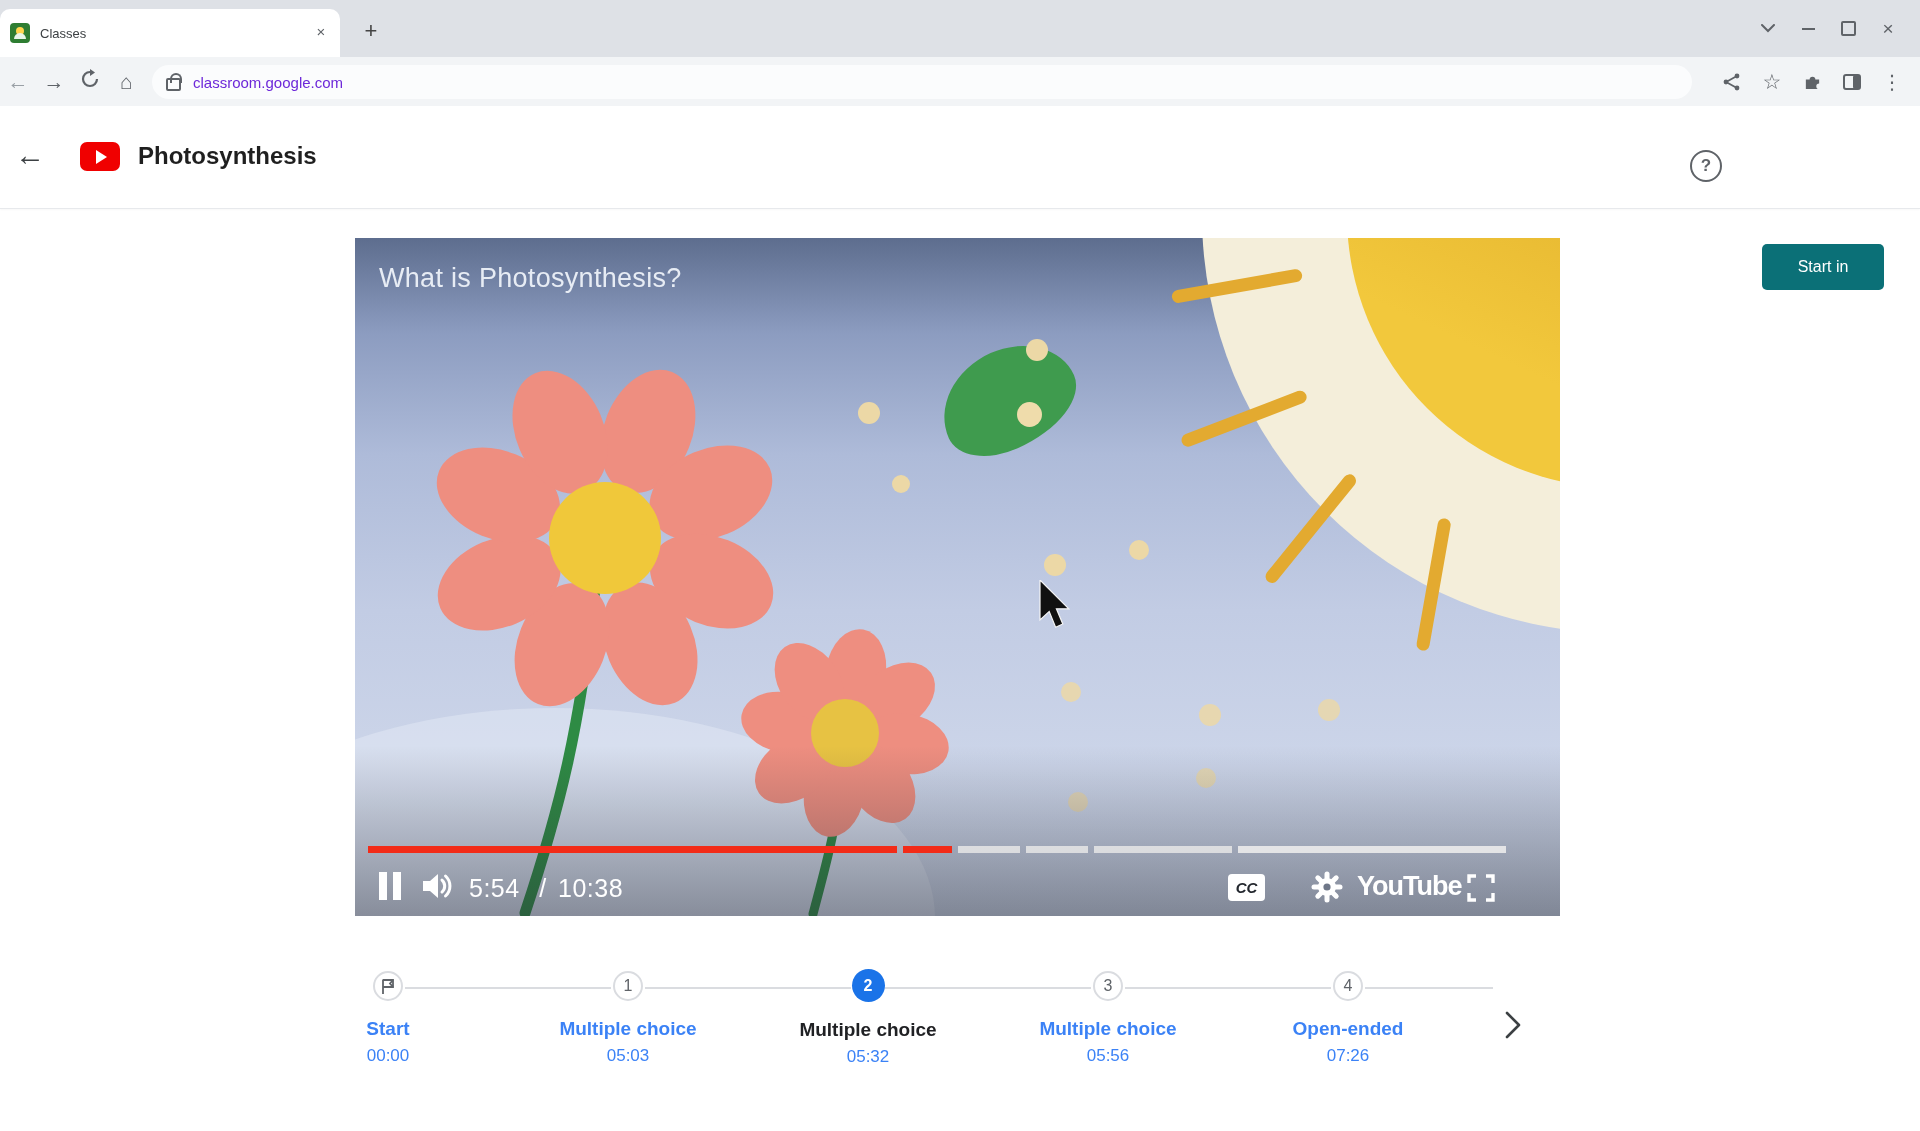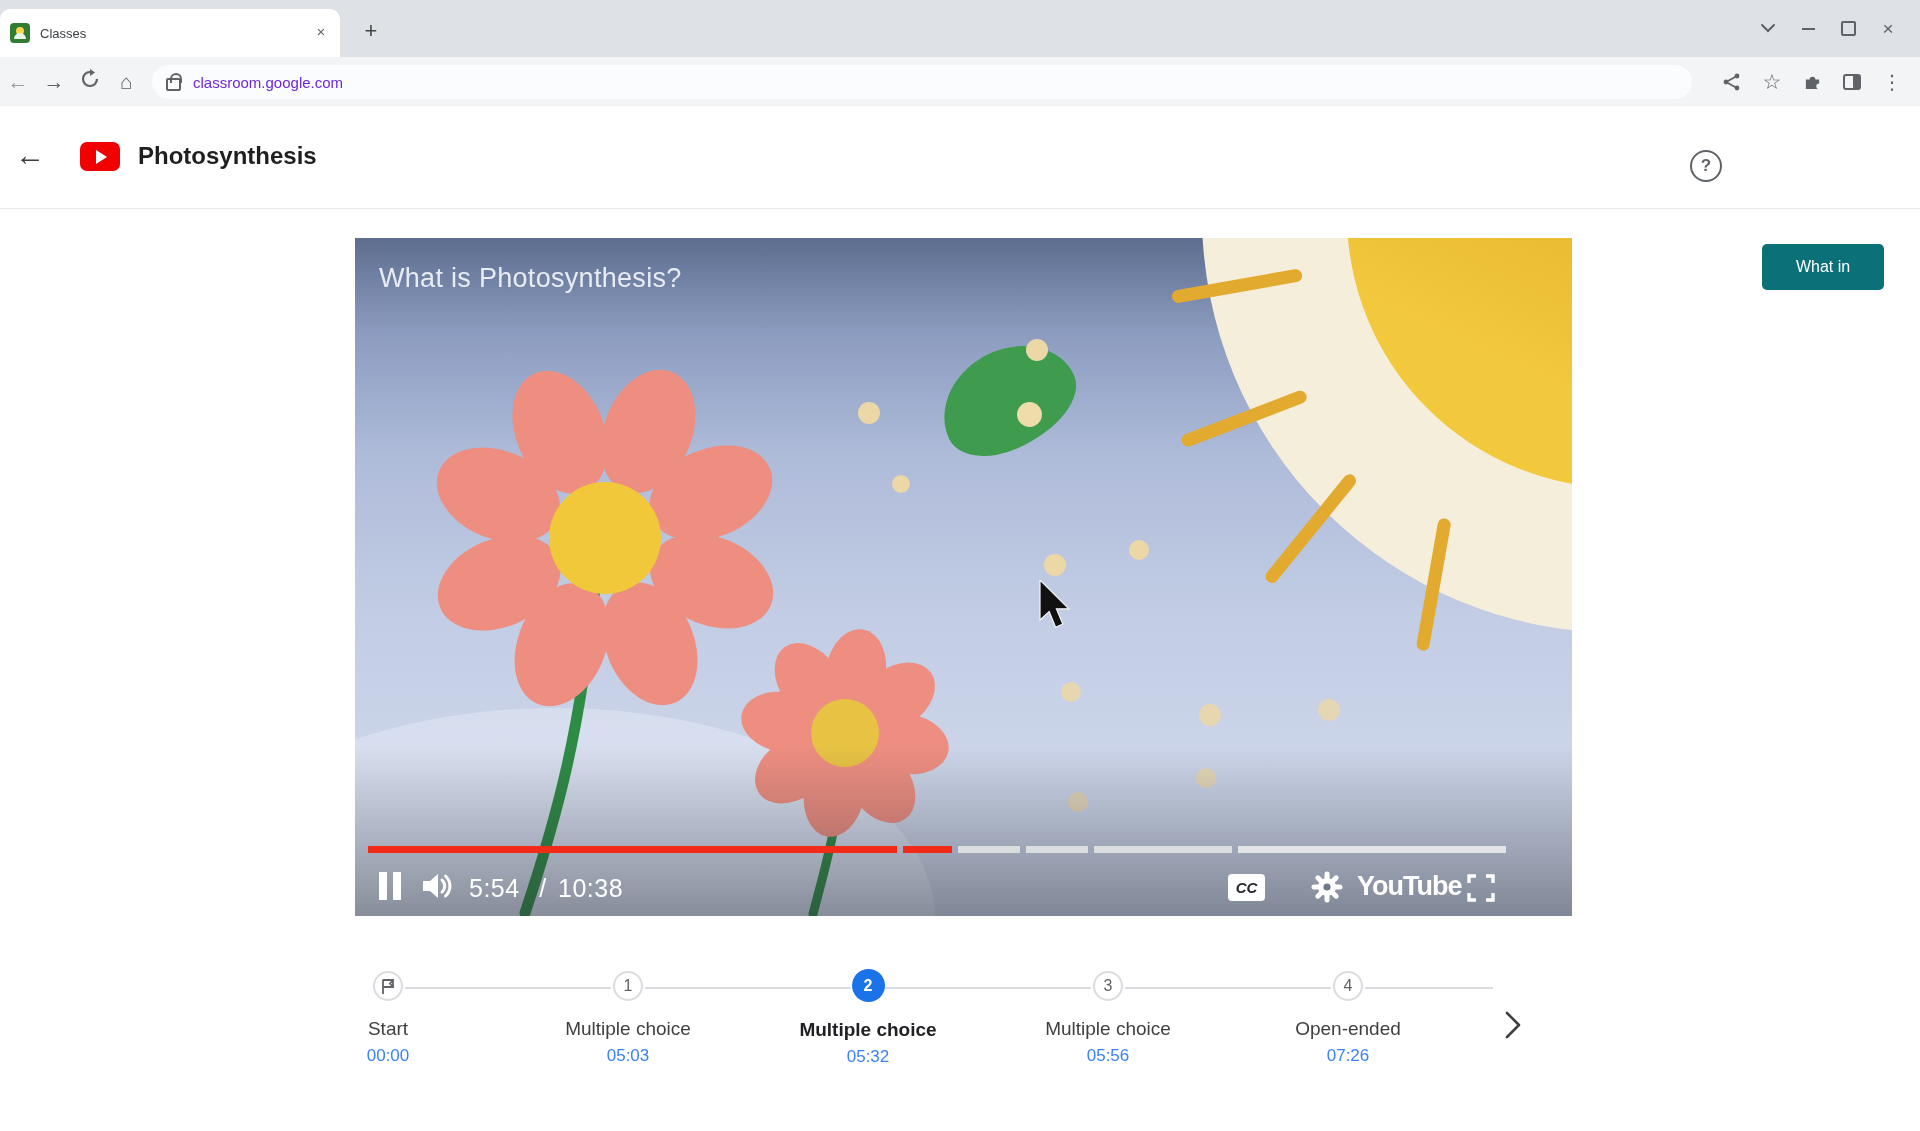--- a/index.html
+++ b/index.html
@@ -44,21 +44,21 @@
            display:flex;align-items:center;justify-content:center;}
   .ytbadge:before{content:"";border-left:11px solid #fff;border-top:7px solid transparent;border-bottom:7px solid transparent;margin-left:3px;}
   .apptitle{position:absolute;left:138px;top:36px;font-size:24px;font-weight:600;color:#1f1f1f;}
   .helpbtn{position:absolute;left:1690px;top:44px;width:28px;height:28px;border:2px solid #5f6368;border-radius:50%;
            display:flex;align-items:center;justify-content:center;font-size:17px;font-weight:700;color:#5f6368;}
   .turnin{position:absolute;left:1762px;top:138px;width:122px;height:46px;background:#0b7077;color:#fff;
           border:none;border-radius:5px;font-size:16px;font-weight:500;font-family:"Liberation Sans",sans-serif;}
 
   
   .player{position:absolute;left:355px;top:238px;width:1205px;height:678px;overflow:hidden;
-          background:linear-gradient(180deg,#5d6d8e 0%,#8c9cc0 14%,#aebbd9 32%,#c2cce4 55%,#ccd5e9 78%,#c8d1e3 100%);padding-left:12px;}
+          background:linear-gradient(180deg,#5d6d8e 0%,#8c9cc0 14%,#aebbd9 32%,#c2cce4 55%,#ccd5e9 78%,#c8d1e3 100%);}
   .halo{position:absolute;left:847px;top:-441px;width:836px;height:836px;border-radius:50%;background:#f4eeda;}
   .sundisc{position:absolute;left:992px;top:-296px;width:546px;height:546px;border-radius:50%;
            background:linear-gradient(205deg,#c2992a 5%,#e5b52f 45%,#f2c83c 75%);}
   .ray{position:absolute;height:13px;border-radius:7px;background:#e3aa30;transform-origin:left center;}
   .hill{position:absolute;left:-180px;top:470px;width:760px;height:420px;border-radius:50%;background:rgba(228,234,245,0.5);}
   .dot{position:absolute;border-radius:50%;background:#ecd8a6;}
   .bean{position:absolute;left:583px;top:112px;width:140px;height:98px;background:#3f9b4e;
         border-radius:52% 48% 58% 42% / 62% 55% 45% 38%;transform:rotate(-24deg);}
   .beandot{position:absolute;left:662px;top:164px;width:25px;height:25px;border-radius:50%;background:#efdcab;}
   .vtitle{position:absolute;left:24px;top:25px;font-size:27px;font-weight:500;color:#e7ecf4;letter-spacing:0.3px;}
@@ -72,21 +72,21 @@
          display:flex;align-items:center;justify-content:center;}
   .ytword{font-size:27px;font-weight:700;color:#fff;letter-spacing:-1px;}
 
   
   .tl-line{position:absolute;top:987px;height:2px;background:#dadce0;}
   .tl-item{position:absolute;top:971px;transform:translateX(-50%);width:230px;text-align:center;}
   .tl-circle{width:30px;height:30px;margin:0 auto;border:2px solid #dadce0;border-radius:50%;background:#fff;
              box-sizing:border-box;display:flex;align-items:center;justify-content:center;
              font-size:16px;color:#5f6368;}
   .tl-circle.active{width:33px;height:33px;border:none;background:#1a73e8;color:#fff;font-weight:700;margin-top:-2px;}
-  .tl-label{margin-top:17px;font-size:19px;color:#404040;}
+  .tl-label{margin-top:17px;font-size:19px;color:#3b82f6;font-weight:bold;}
   .tl-item.active .tl-label{color:#202124;font-weight:600;}
   .tl-time{margin-top:6px;font-size:17px;color:#3b82f6;}
   .tl-next{position:absolute;left:1498px;top:1005px;width:30px;height:40px;display:flex;align-items:center;justify-content:center;}
 </style>
 </head>
 <body>
 
 <div class="screen">
 
   <div class="tabstrip">
@@ -149,21 +149,21 @@
         </svg>
     </div>
     <div class="bar-ic" style="font-size:20px;">⋮</div>
   </div>
 
   <div class="pageheader">
     <div class="backarrow">←</div>
     <div class="ytbadge"></div>
     <div class="apptitle">Photosynthesis</div>
     <div class="helpbtn">?</div>
-    <button class="turnin">What in</button>
+    <button class="turnin">Start in</button>
   </div>
 
   <div class="player">
     <div class="halo"></div>
     <div class="sundisc"></div>
     <div class="ray" style="left:817px;top:53px;width:132px;transform:rotate(-10deg);"></div>
     <div class="ray" style="left:827px;top:198px;width:133px;transform:rotate(-21deg);"></div>
     <div class="ray" style="left:913px;top:337px;width:136px;transform:rotate(-51deg);"></div>
     <div class="ray" style="left:1067px;top:406px;width:134px;transform:rotate(-80deg);"></div>
     <div class="hill"></div>

